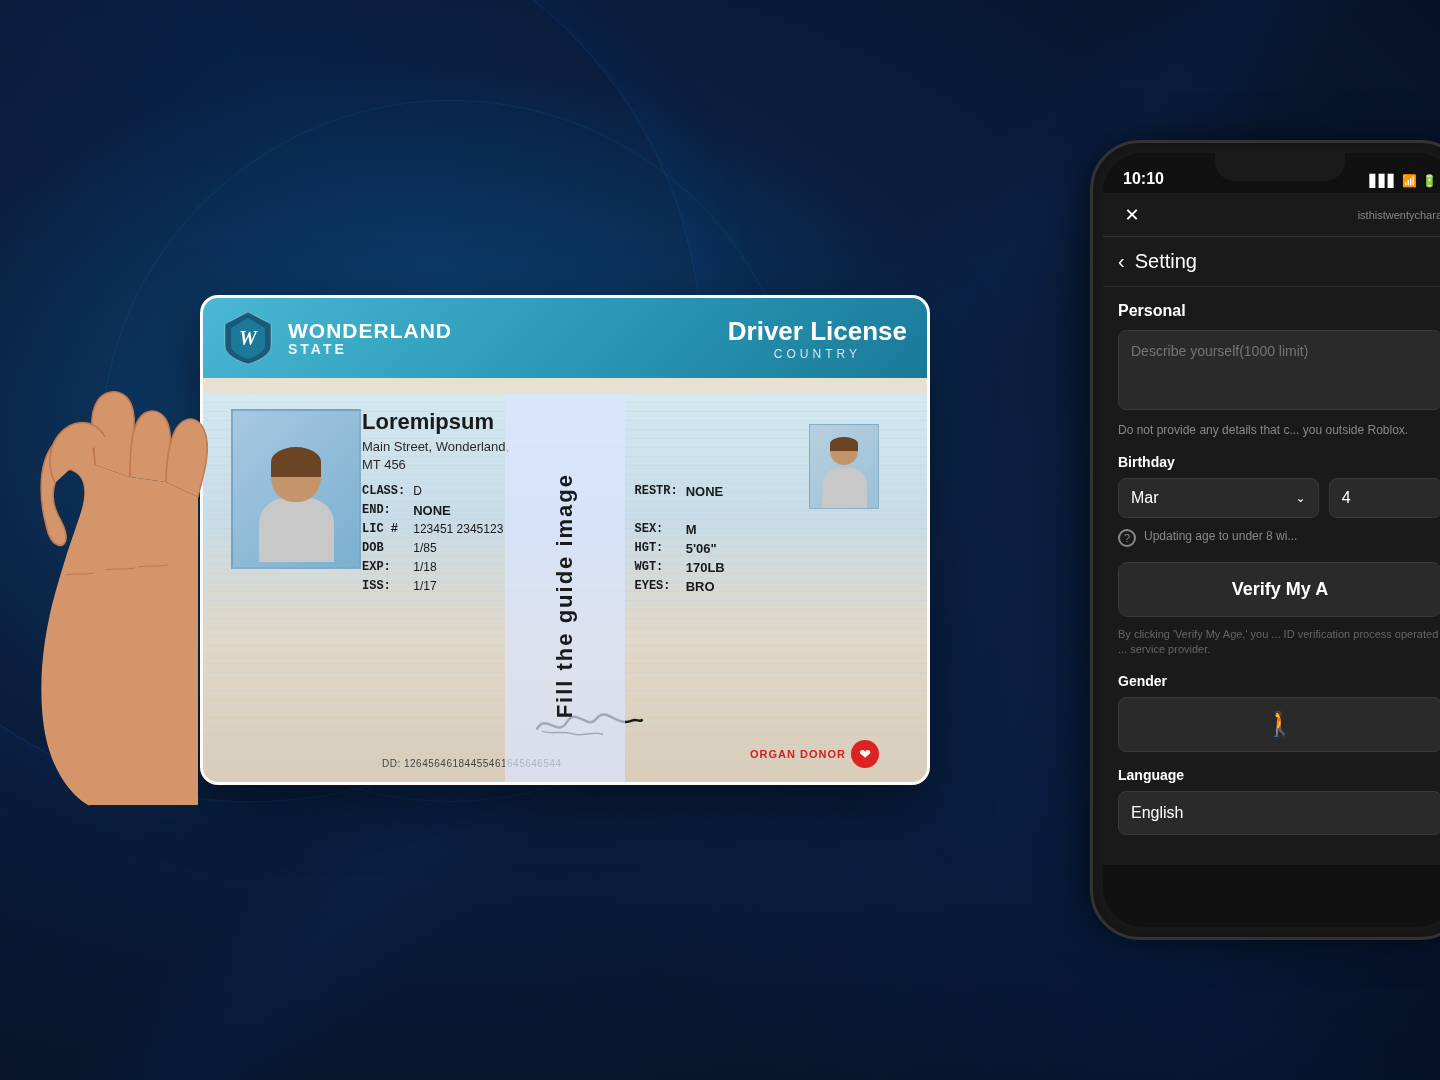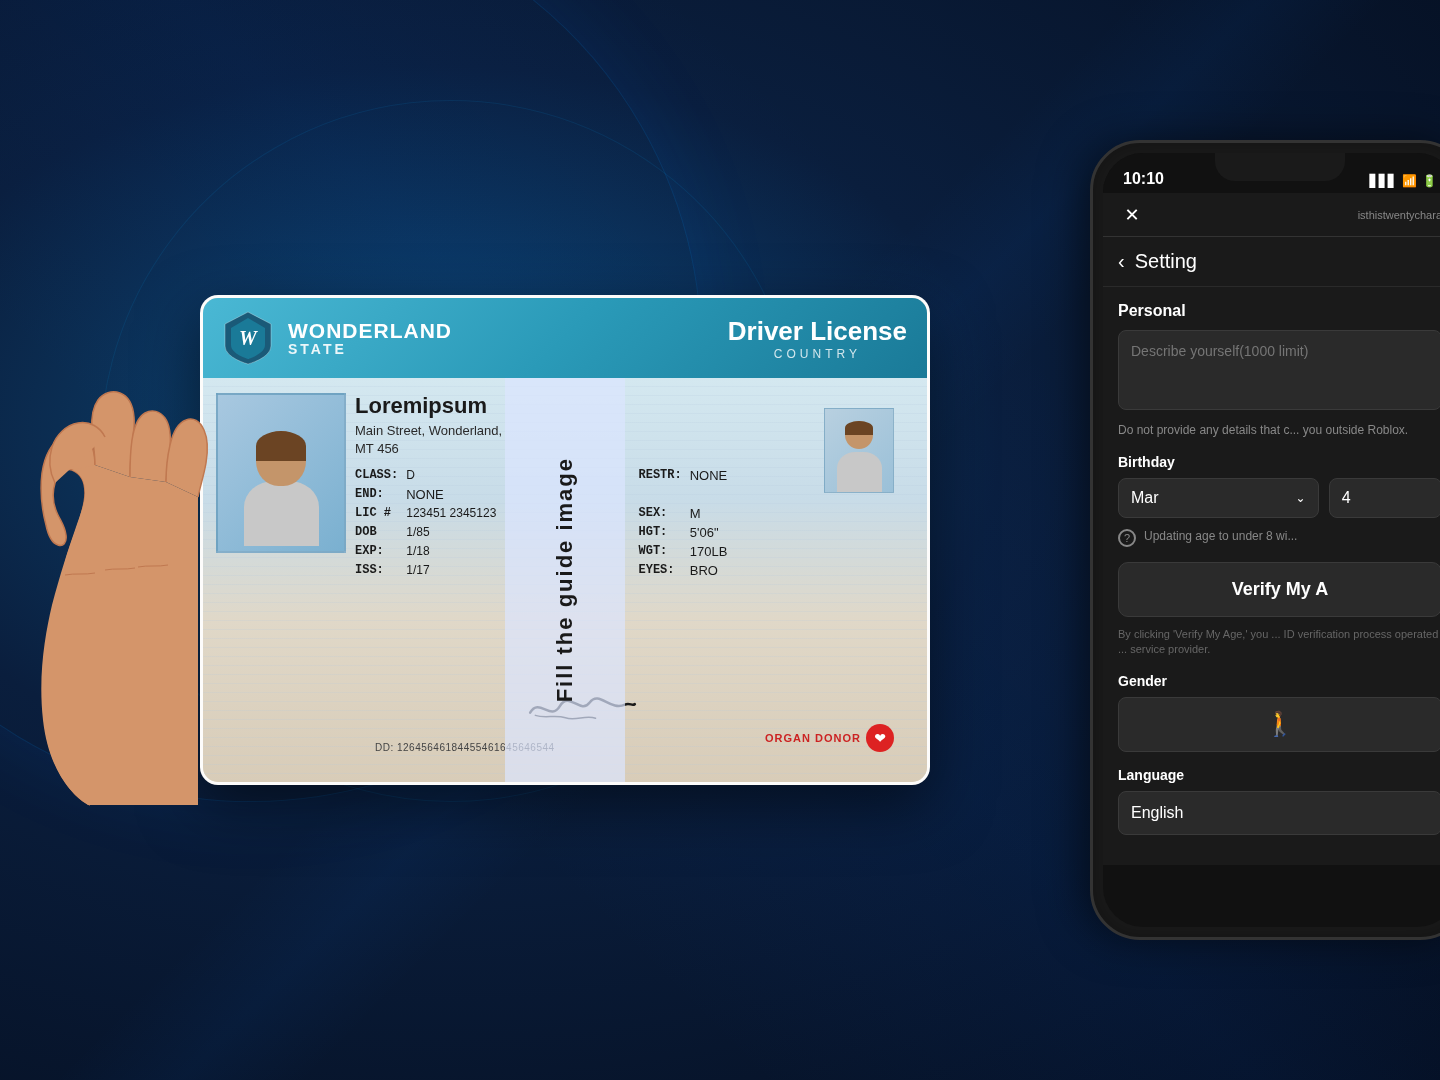--- a/index.html
+++ b/index.html
@@ -160,25 +160,26 @@
     .country-text {
       font-size: 12px;
       color: rgba(255,255,255,0.8);
       letter-spacing: 4px;
       text-align: center;
     }
 
     
     .card-body {
       display: flex;
-      padding: 15px 13px;
-      gap: 9px;
+      padding: 15px 28px;
+      gap: 1px;
       background: linear-gradient(180deg, #d4e8f0 0%, #c8dce8 30%, #e0d8c8 60%, #d8ccb8 100%);
       position: relative;
       height: calc(100% - 80px);
+      margin-top: 16px;
     }
 
     
     .card-body::before {
       content: '';
       position: absolute;
       inset: 0;
       background: repeating-linear-gradient(
         0deg,
         transparent,
@@ -315,21 +316,21 @@
       white-space: nowrap;
       font-family: Liberation Mono, monospace;
     }
 
     .info-value {
       color: #1a1a1a;
       font-weight: 500;
     }
 
     .info-value.bold {
-      font-weight: 400;
+      font-weight: 700;
       font-size: 13px;
     }
 
     
     .signature-area {
       position: absolute;
       bottom: 35px;
       left: 165px;
       font-family: 'Brush Script MT', cursive;
       font-size: 26px;

